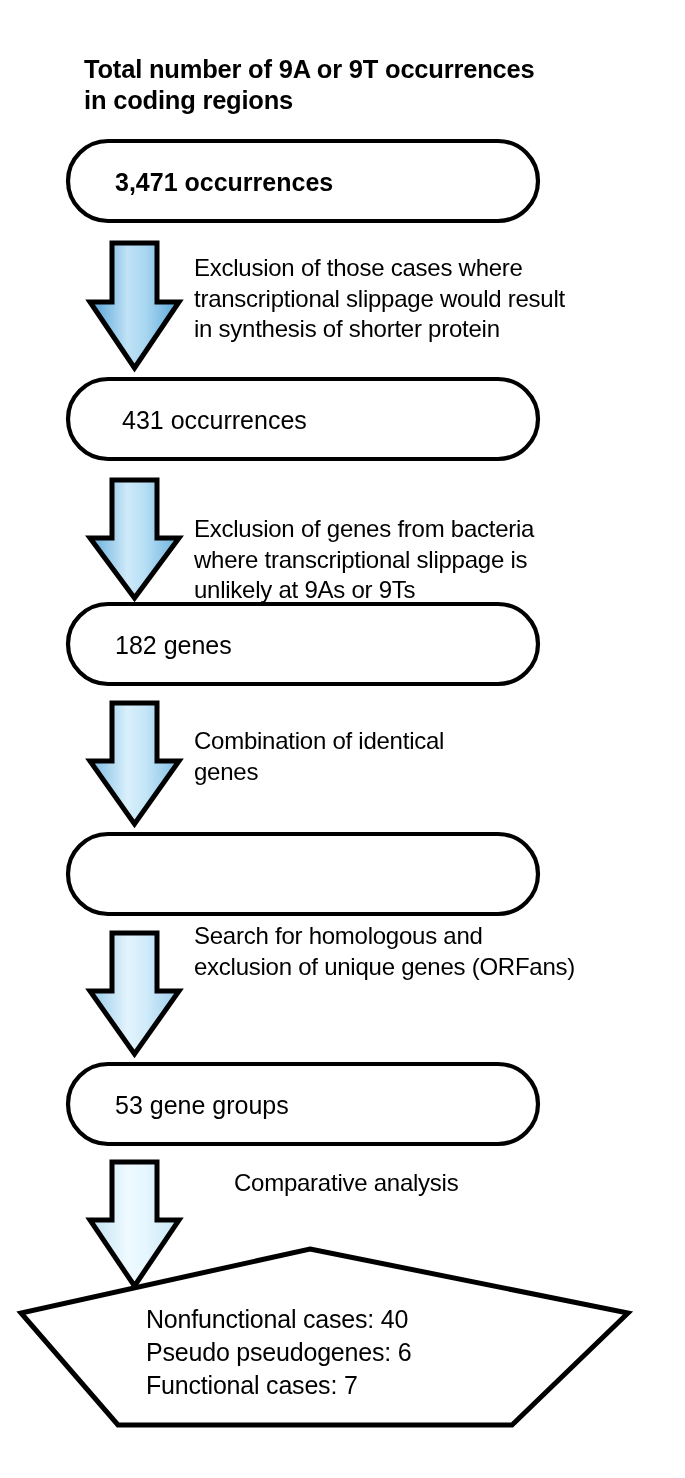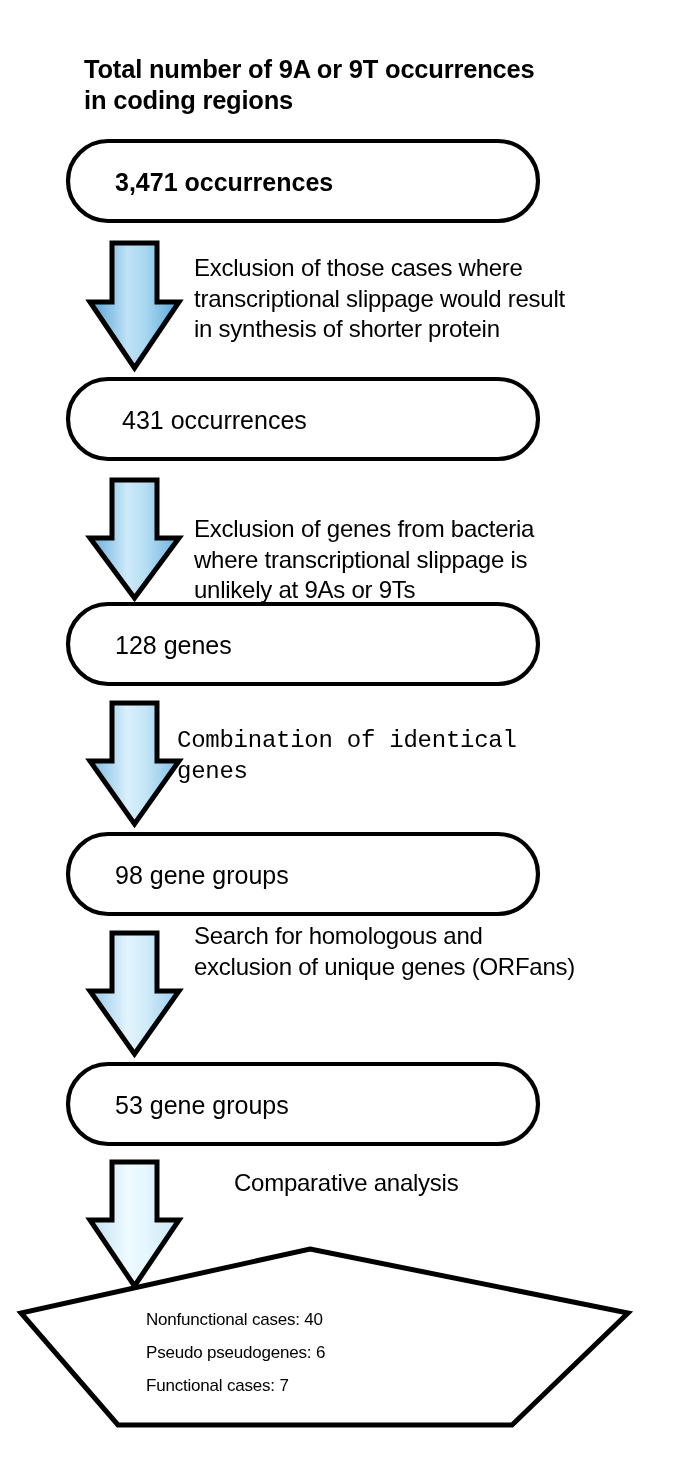--- a/index.html
+++ b/index.html
@@ -53,21 +53,21 @@
     font-size: 24px;
     color: #000000;
     line-height: 30.5px;
     white-space: pre-line;
     letter-spacing: -0.25px;
   }
   .result-label {
     position: absolute;
     left: 146px;
     top: 1303px;
-    font-size: 17px;
+    font-size: 25px;
     color: #000000;
     line-height: 33px;
     white-space: pre-line;
     letter-spacing: -0.2px;
   }
 </style>
 </head>
 <body>
 
 <div id="flow-root">
@@ -119,31 +119,30 @@
     <path d="M 112 480 L 157 480 L 157 538 L 179 538 L 134.5 598 L 90 538 L 112 538 Z" fill="url(#arrowGrad2)" stroke="#000000" stroke-width="5" stroke-linejoin="miter"></path>
     <path d="M 112 703 L 157 703 L 157 761 L 179 761 L 134.5 824 L 90 761 L 112 761 Z" fill="url(#arrowGrad3)" stroke="#000000" stroke-width="5" stroke-linejoin="miter"></path>
     <path d="M 112 933 L 157 933 L 157 991 L 179 991 L 134.5 1054 L 90 991 L 112 991 Z" fill="url(#arrowGrad4)" stroke="#000000" stroke-width="5" stroke-linejoin="miter"></path>
     <path d="M 112 1162 L 157 1162 L 157 1220 L 179 1220 L 134.5 1286 L 90 1220 L 112 1220 Z" fill="url(#arrowGrad5)" stroke="#000000" stroke-width="5" stroke-linejoin="miter"></path>
 
     <path d="M 310 1249 L 628 1313 L 512 1425 L 118 1425 L 21 1313 Z" fill="#ffffff" stroke="#000000" stroke-width="5" stroke-linejoin="miter"></path>
   </svg>
 
   <div class="node-label" style="left:115px; top:167px;font-weight:bold;">3,471 occurrences</div>
   <div class="node-label" style="left:115px; top:405px;margin-left:7px;">431 occurrences</div>
-  <div class="node-label" style="left:115px; top:630px;">128 genes</div>
-  <div class="node-label" style="left:115px; top:860px;">98 gene groups</div>
+  <div class="node-label" style="left:115px; top:630px;">182 genes</div>
   <div class="node-label" style="left:115px; top:1090px;text-align:center;">53 gene groups</div>
 
   <div class="edge-label" style="left:194px; top:253px; width:480px;">Exclusion of those cases where
 transcriptional slippage would result
 in synthesis of shorter protein</div>
   <div class="edge-label" style="left:194px; top:490px; width:480px;margin-top:24px;">Exclusion of genes from bacteria
 where transcriptional slippage is
 unlikely at 9As or 9Ts</div>
-  <div class="edge-label" style="left:177px; top:726px; width:480px;font-family:Liberation Mono, monospace;">Combination of identical
+  <div class="edge-label" style="left:194px; top:726px; width:480px;">Combination of identical
 genes</div>
   <div class="edge-label" style="left:194px; top:921px; width:500px;">Search for homologous and
 exclusion of unique genes (ORFans)</div>
   <div class="edge-label" style="left:194px; top:1168px; width:480px;margin-left:40px;">Comparative analysis</div>
 
   <div class="result-label">Nonfunctional cases: 40
 Pseudo pseudogenes: 6
 Functional cases: 7</div>
 
 </div>

